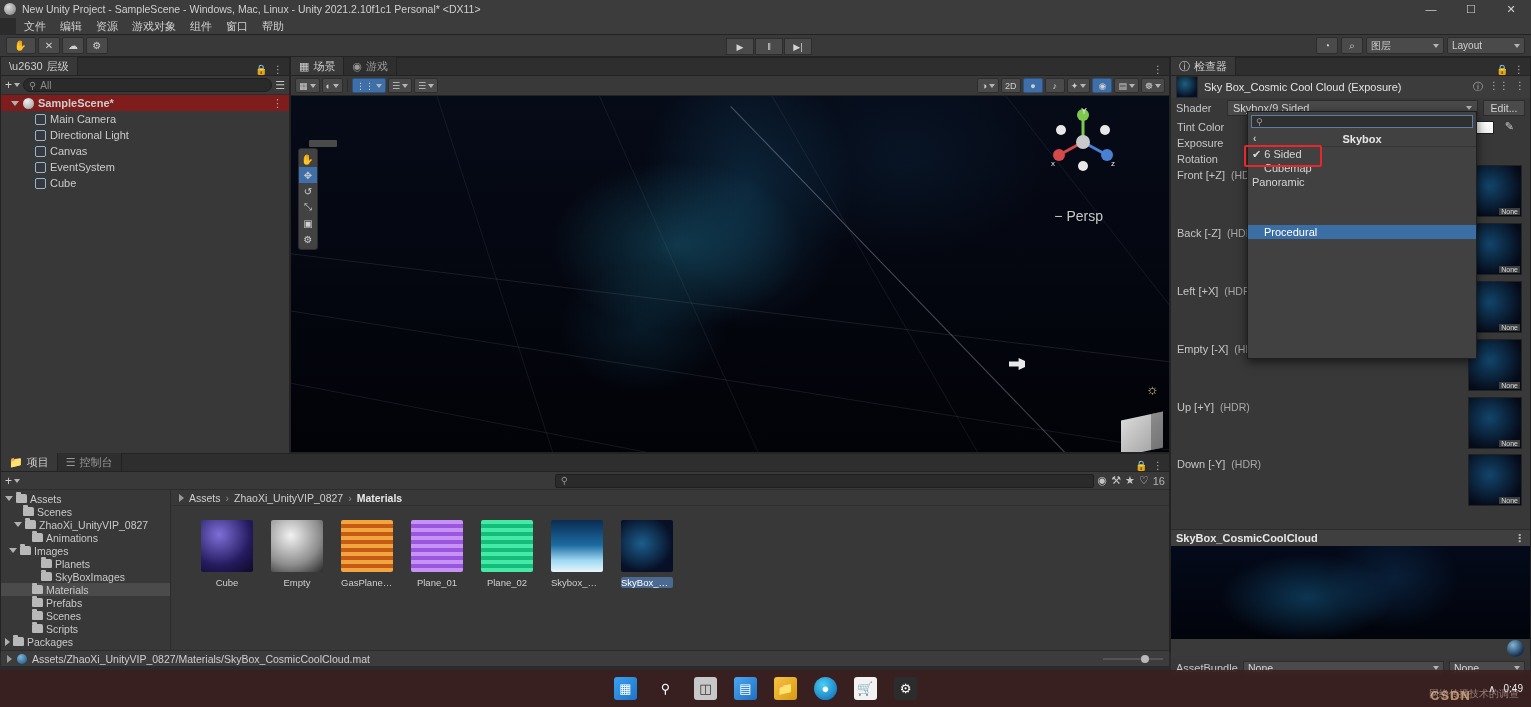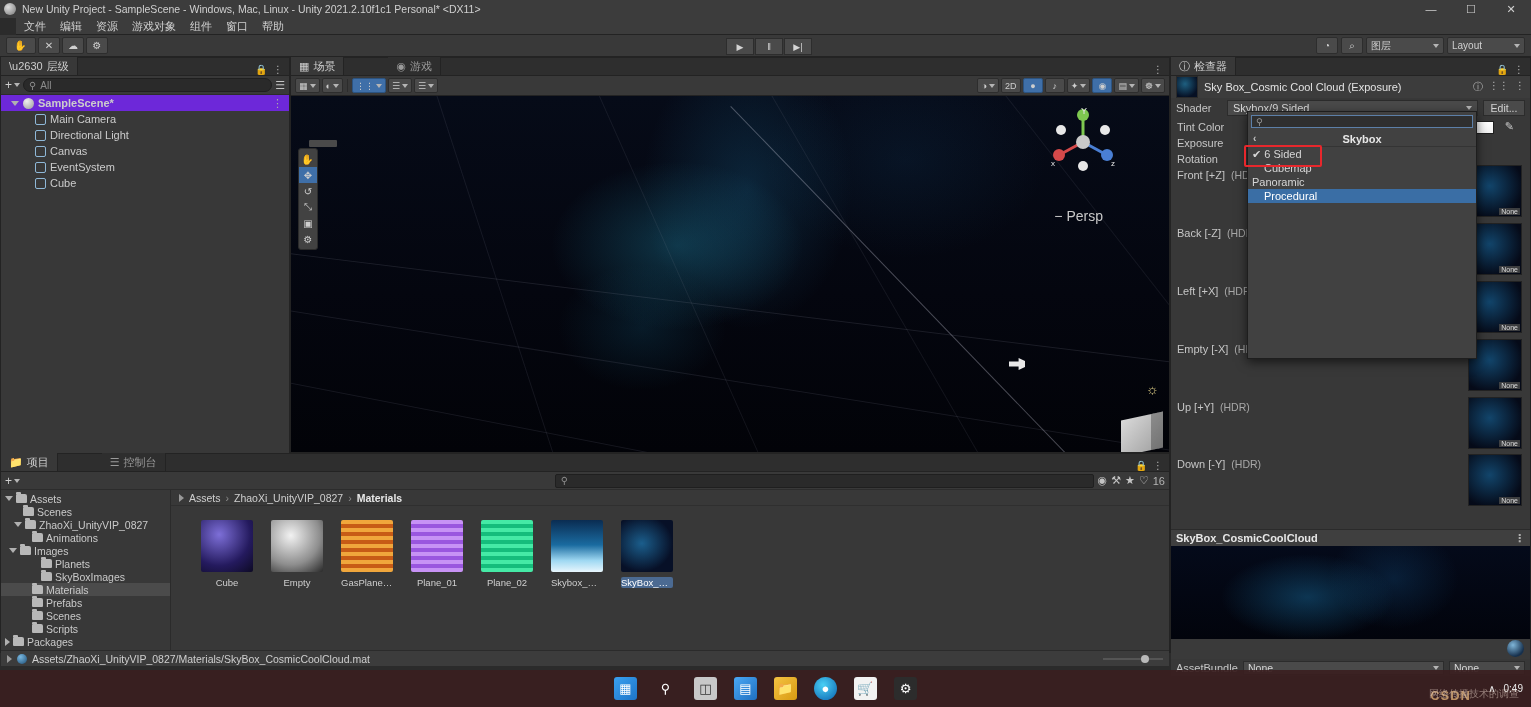--- a/index.html
+++ b/index.html
@@ -36,40 +36,40 @@
     display:flex; align-items:center; justify-content:center; color:#d4d4d4; font-size:9px; }
   .tb-right { margin-left:auto; display:flex; align-items:center; gap:3px; margin-right:6px; }
   .tb-drop { height:17px; background:#4a4a4a; border:1px solid #2d2d2d; border-radius:2px;
     display:flex; align-items:center; padding:0 4px; color:#cfcfcf; font-size:10px; gap:6px; }
   .caret { width:0; height:0; border-left:3px solid transparent; border-right:3px solid transparent;
     border-top:4px solid #b5b5b5; }
 
   
   .panel { position:absolute; background:#383838; border:1px solid #232323; }
   .tabrow { height:18px; background:#2e2e2e; display:flex; align-items:flex-end;
-    border-bottom:1px solid #232323;gap:44px; }
+    border-bottom:1px solid #232323; }
   .tab { height:18px; padding:0 8px; display:flex; align-items:center; gap:4px;
     background:#383838; color:#cdcdcd; font-size:11px; border-right:1px solid #232323; }
   .tab.inactive { background:#2e2e2e; color:#9a9a9a; }
   .tabrow .spacer { flex:1; }
   .tabrow .tr-icons { display:flex; gap:5px; padding-right:6px; align-items:center;
      color:#b0b0b0; font-size:10px; }
 
   
   #hierarchy { left:0; top:57px; width:290px; height:396px; }
   .hsearch { height:19px; background:#393939; display:flex; align-items:center;
     gap:3px; padding:0 4px; border-bottom:1px solid #2c2c2c; }
   .plusbtn { display:flex; align-items:center; gap:2px; color:#cfcfcf; font-size:12px; }
   .searchbox { flex:1; height:14px; background:#2a2a2a; border:1px solid #1f1f1f;
     border-radius:7px; display:flex; align-items:center; padding:0 5px; gap:4px;
     color:#8d8d8d; font-size:10px; }
   .h-rows { background:#383838; height:358px; overflow:hidden; }
   .h-row { height:16px; display:flex; align-items:center; gap:4px; padding-left:10px;
     color:#ccc; font-size:11px; }
-  .h-row.sel { background:#6d28d9; }
+  .h-row.sel { background:#7f1d1d; }
   .h-row.child { padding-left:34px; }
   .tri { width:0; height:0; border-top:4px solid transparent; border-bottom:4px solid transparent;
     border-left:5px solid #b0b0b0; }
   .tri.open { border-left:4px solid transparent; border-right:4px solid transparent;
     border-top:5px solid #b0b0b0; border-bottom:none; }
   .go-ico { width:11px; height:11px; border:1.2px solid #8fb8d8; border-radius:2px; flex:none; }
   .scene-ico { width:11px; height:11px; border-radius:50%; flex:none;
     background:radial-gradient(circle at 35% 30%,#efefef,#9a9a9a); }
 
   
@@ -138,21 +138,21 @@
   .popup { position:absolute; left:1247px; top:111px; width:230px; height:248px;
     background:#414141; border:1px solid #1e1e1e; box-shadow:0 3px 10px rgba(0,0,0,.6); z-index:40; }
   .pop-search { margin:3px; height:13px; background:#2f2f2f; border:1px solid #5c7fa8;
     display:flex; align-items:center; padding:0 4px; gap:3px; color:#9a9a9a; font-size:9px; }
   .pop-title { height:16px; display:flex; align-items:center; justify-content:center;
     position:relative; color:#e8e8e8; font-size:11px; font-weight:bold;
     border-bottom:1px solid #343434; }
   .pop-back { position:absolute; left:5px; color:#c6c6c6; font-size:10px; }
   .pop-item { height:14px; display:flex; align-items:center; padding-left:4px;
     color:#d6d6d6; font-size:11px; gap:3px; }
-  .pop-item.hl { background:#3a6ea5; color:#fff; }
+  .pop-item.hl { background:#3a6ea5; color:#fff;margin-top:36px; }
   .redbox { position:absolute; left:1244px; top:145px; width:78px; height:22px;
     border:2px solid #e8272c; border-radius:2px; z-index:45; pointer-events:none; }
 
   .assetname-bar { height:17px; background:#3f3f3f; display:flex; align-items:center;
     padding:0 5px; border-top:1px solid #2b2b2b; color:#e8e8e8; font-size:11px; font-weight:bold; }
   .preview { height:93px; background:
       radial-gradient(ellipse 120px 60px at 38% 55%, rgba(25,110,160,0.45), rgba(5,15,40,0) 72%),
       radial-gradient(ellipse 90px 70px at 62% 35%, rgba(20,80,130,0.32), rgba(4,10,30,0) 72%),
       linear-gradient(180deg,#040a1a,#02040c); }
   .prev-bar { height:20px; background:#3a3a3a; position:relative; }

